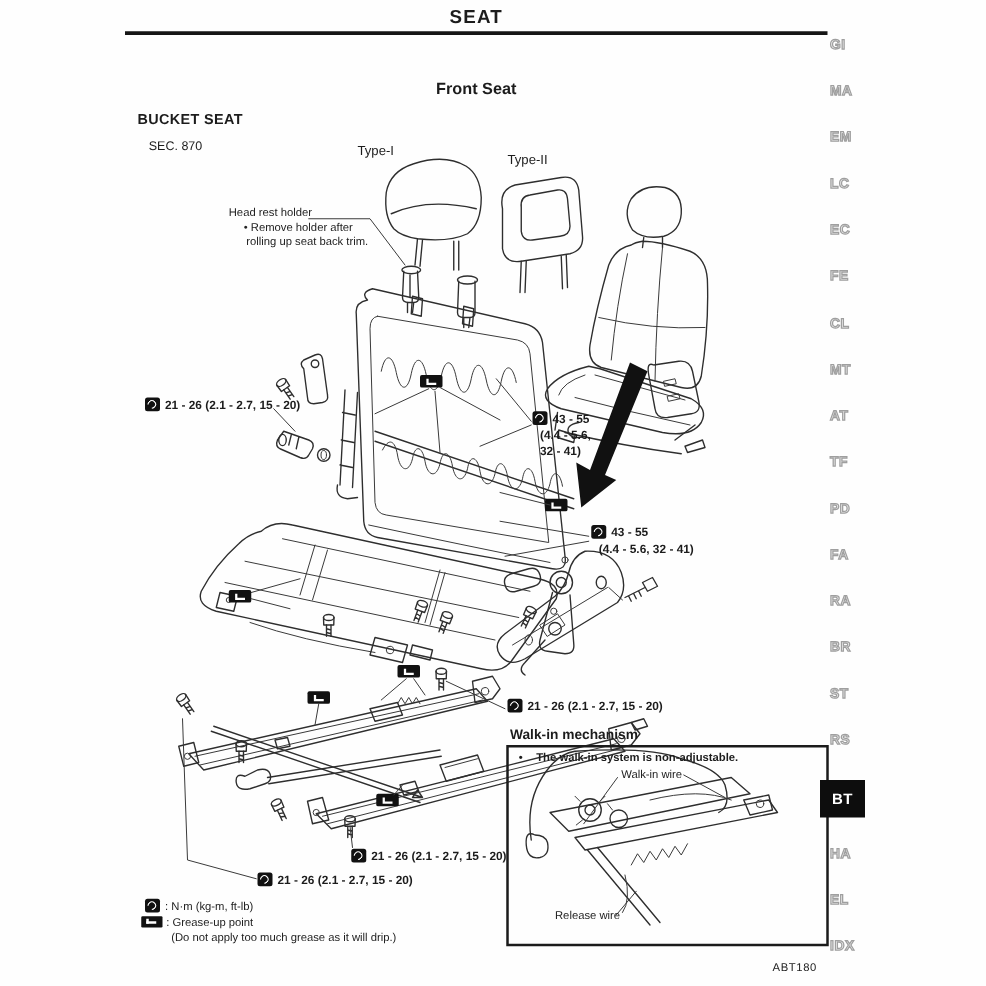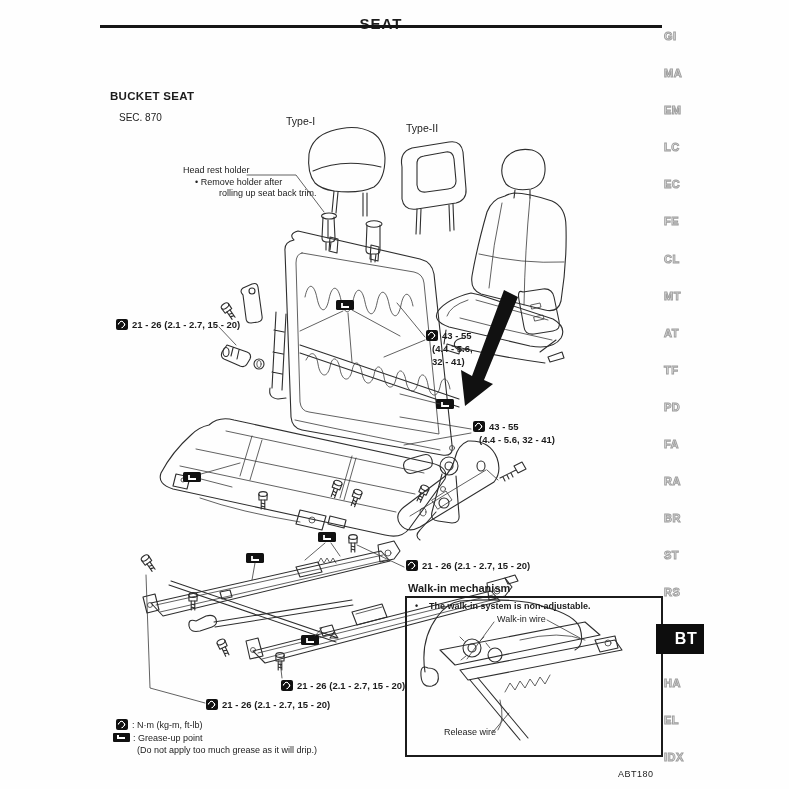--- a/index.html
+++ b/index.html
@@ -1,36 +1,36 @@
 <!DOCTYPE html>
 <html><head>
 <meta charset="utf-8">
 <style>
   html,body{margin:0;padding:0;background:#e8e8e8;}
   .page{position:relative;width:789px;height:789px;background:#fefefe;overflow:hidden;
         font-family:"Liberation Sans",sans-serif;color:#1c1c1c;}
   
-  .title{position:absolute;left:100px;top:15px;width:562px;text-align:center;
+  .title{position:absolute;left:100px;top:5px;width:562px;text-align:center;
          font-size:15px;font-weight:bold;letter-spacing:1px;}
   .title-rule{position:absolute;left:100px;top:25px;width:562px;height:3px;background:#161616;}
   .note-row{position:absolute;left:115px;top:39px;width:540px;font-size:10.5px;}
   .note-row .b{display:inline-block;width:20px;}
   .h-front{position:absolute;left:100px;top:63px;width:562px;text-align:center;
            font-size:13px;font-weight:bold;}
   .h-bucket{position:absolute;left:110px;top:90px;font-size:11.5px;font-weight:bold;letter-spacing:.3px;}
   .figcode{position:absolute;left:618px;top:769px;font-size:9px;letter-spacing:.5px;}
   
   .lbl{position:absolute;font-size:9.5px;font-weight:normal;white-space:nowrap;}
   .ann{position:absolute;font-size:9px;font-weight:normal;white-space:nowrap;color:#222;}
   .lbl-sec{left:119px;top:112px;font-size:10px;}
   .lbl-type1{left:286px;top:115px;font-size:10.5px;}
   .lbl-type2{left:406px;top:122px;font-size:10.5px;}
   .headrest-note{left:183px;top:165px;line-height:11.5px;}
   .headrest-note .ind{margin-left:12px;}
-  .headrest-note .ind2{margin-left:36px;}
+  .headrest-note .ind2{margin-left:14px;}
   
   .tq{position:absolute;font-size:9.5px;font-weight:bold;white-space:nowrap;line-height:13px;}
   .t1{left:116px;top:318px;} .t2{left:426px;top:329px;} .t3{left:473px;top:420px;}
   .t4{left:406px;top:559px;} .t5{left:281px;top:679px;} .t6{left:206px;top:698px;}
   .tq .cont{margin-left:6px;}
   .ticon{display:inline-block;width:12px;height:11px;background:#111;border-radius:2px;
          position:relative;vertical-align:-2px;margin-right:4px;}
   .ticon::after{content:"";position:absolute;left:2px;top:1.5px;width:5px;height:5px;
          border:1.6px solid #fff;border-radius:50%;border-left-color:transparent;transform:rotate(-45deg);}
   .gicon{display:inline-block;width:17px;height:9px;background:#111;border-radius:1px;
@@ -47,21 +47,21 @@
   
   .legend-row{position:absolute;font-size:9px;white-space:nowrap;}
   .lg1{left:116px;top:719px;} .lg2{left:113px;top:733px;}
   .lg3{left:137px;top:745px;font-weight:normal;}
   
   .sidebar{position:absolute;left:656px;top:30px;width:40px;height:735px;
            display:flex;flex-direction:column;justify-content:space-between;align-items:flex-start;}
   .sb{font-size:11px;font-weight:bold;letter-spacing:.5px;color:#f2f2f2;
       -webkit-text-stroke:1px #9f9f9f;padding-left:8px;height:14px;}
   .sb.active{background:#0d0d0d;color:#fff;-webkit-text-stroke:0;width:36px;height:30px;
-      display:flex;align-items:center;justify-content:center;padding-left:12px;font-size:16px;}
+      display:flex;align-items:center;justify-content:center;padding-left:0;font-size:12px;}
   
   svg.art{position:absolute;left:0;top:0;}
   .ln{fill:none;stroke:#2e2e2e;stroke-width:1.1;stroke-linecap:round;stroke-linejoin:round;}
   .thin{fill:none;stroke:#3a3a3a;stroke-width:.8;stroke-linecap:round;}
   .blk{fill:#111;stroke:none;}
 </style>
 </head>
 <body>
 
 <div class="page">
@@ -243,20 +243,21 @@
         <circle class="thin" cx="608" cy="643" r="3"></circle>
       <path class="ln" d="M470,680 L520,740 M478,678 L528,738"></path>
       <path class="thin" d="M520,640 Q560,630 585,640 M500,700 Q505,720 498,730"></path>
       <path class="thin" d="M494,622 L467,659 M547,620 L580,638"></path>
       <path class="thin" d="M493,732 L509,713"></path>
     </g>
   </svg>
 
   <div class="title">SEAT</div>
   <div class="title-rule"></div>
+  <div class="h-front">Front Seat</div>
   <div class="h-bucket">BUCKET SEAT</div>
 
   <div class="lbl lbl-sec">SEC. 870</div>
   <div class="lbl lbl-type1">Type-I</div>
   <div class="lbl lbl-type2">Type-II</div>
 
   <div class="ann headrest-note">
     <div>Head rest holder</div>
     <div class="ind"><span>•</span>&nbsp;<span>Remove holder after</span></div>
     <div class="ind2">rolling up seat back trim.</div>

